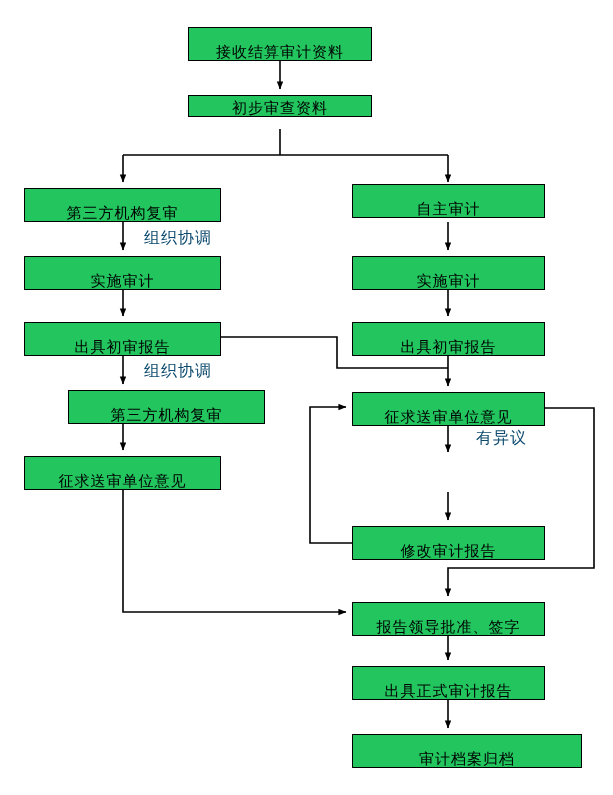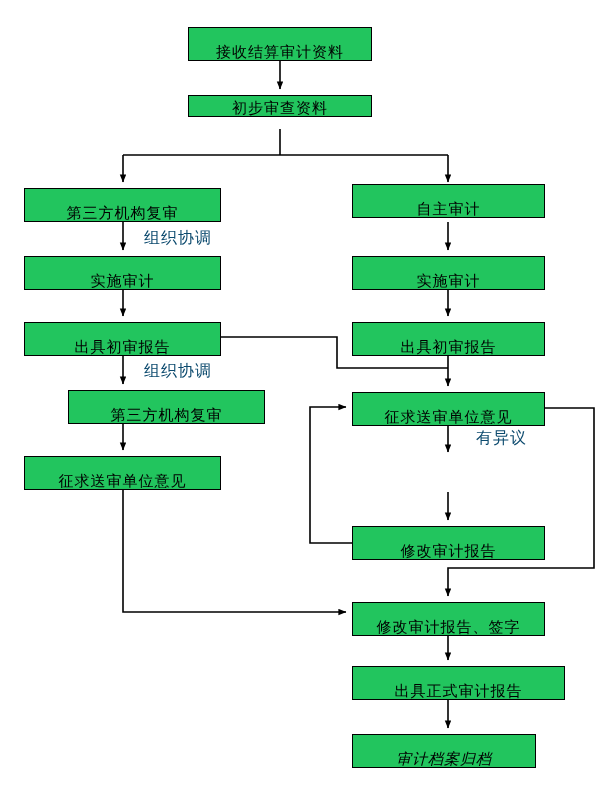--- a/index.html
+++ b/index.html
@@ -131,28 +131,28 @@
   <div class="node" style="left:352px;top:392px;width:193px;height:34px;">
     <span>征求送审单位意见</span>
   </div>
 
 
   <div class="node" style="left:352px;top:526px;width:193px;height:34px;">
     <span>修改审计报告</span>
   </div>
 
   <div class="node" style="left:352px;top:602px;width:193px;height:34px;">
-    <span>修改审计报告、签字</span>
+    <span>报告领导批准、签字</span>
   </div>
 
-  <div class="node" style="left:352px;top:666px;width:213px;height:34px;">
+  <div class="node" style="left:352px;top:666px;width:193px;height:34px;">
     <span>出具正式审计报告</span>
   </div>
 
-  <div class="node" style="left:352px;top:734px;width:184px;height:34px;font-style:italic;">
+  <div class="node" style="left:352px;top:734px;width:230px;height:34px;">
     <span>审计档案归档</span>
   </div>
 
   <div class="edge-label" style="left:144px;top:230px;">组织协调</div>
 
   <div class="edge-label" style="left:144px;top:363px;">组织协调</div>
 
   <div class="edge-label" style="left:476px;top:430px;">有异议</div>
 
 </div>

